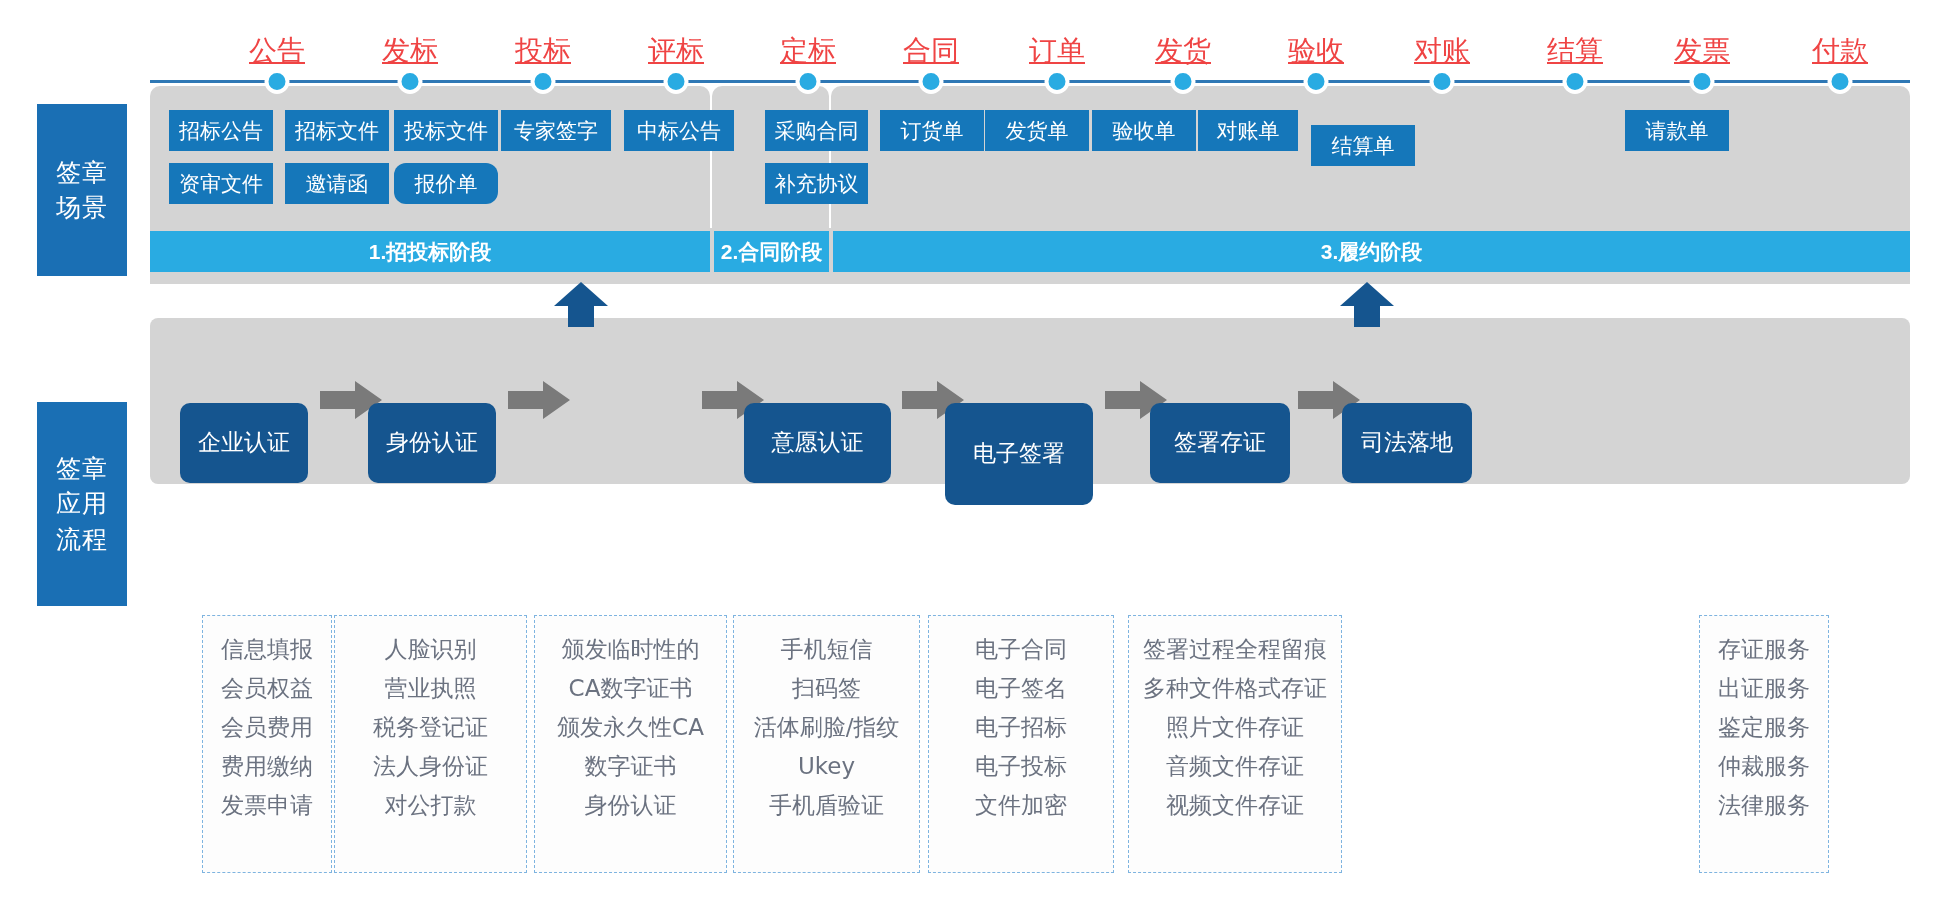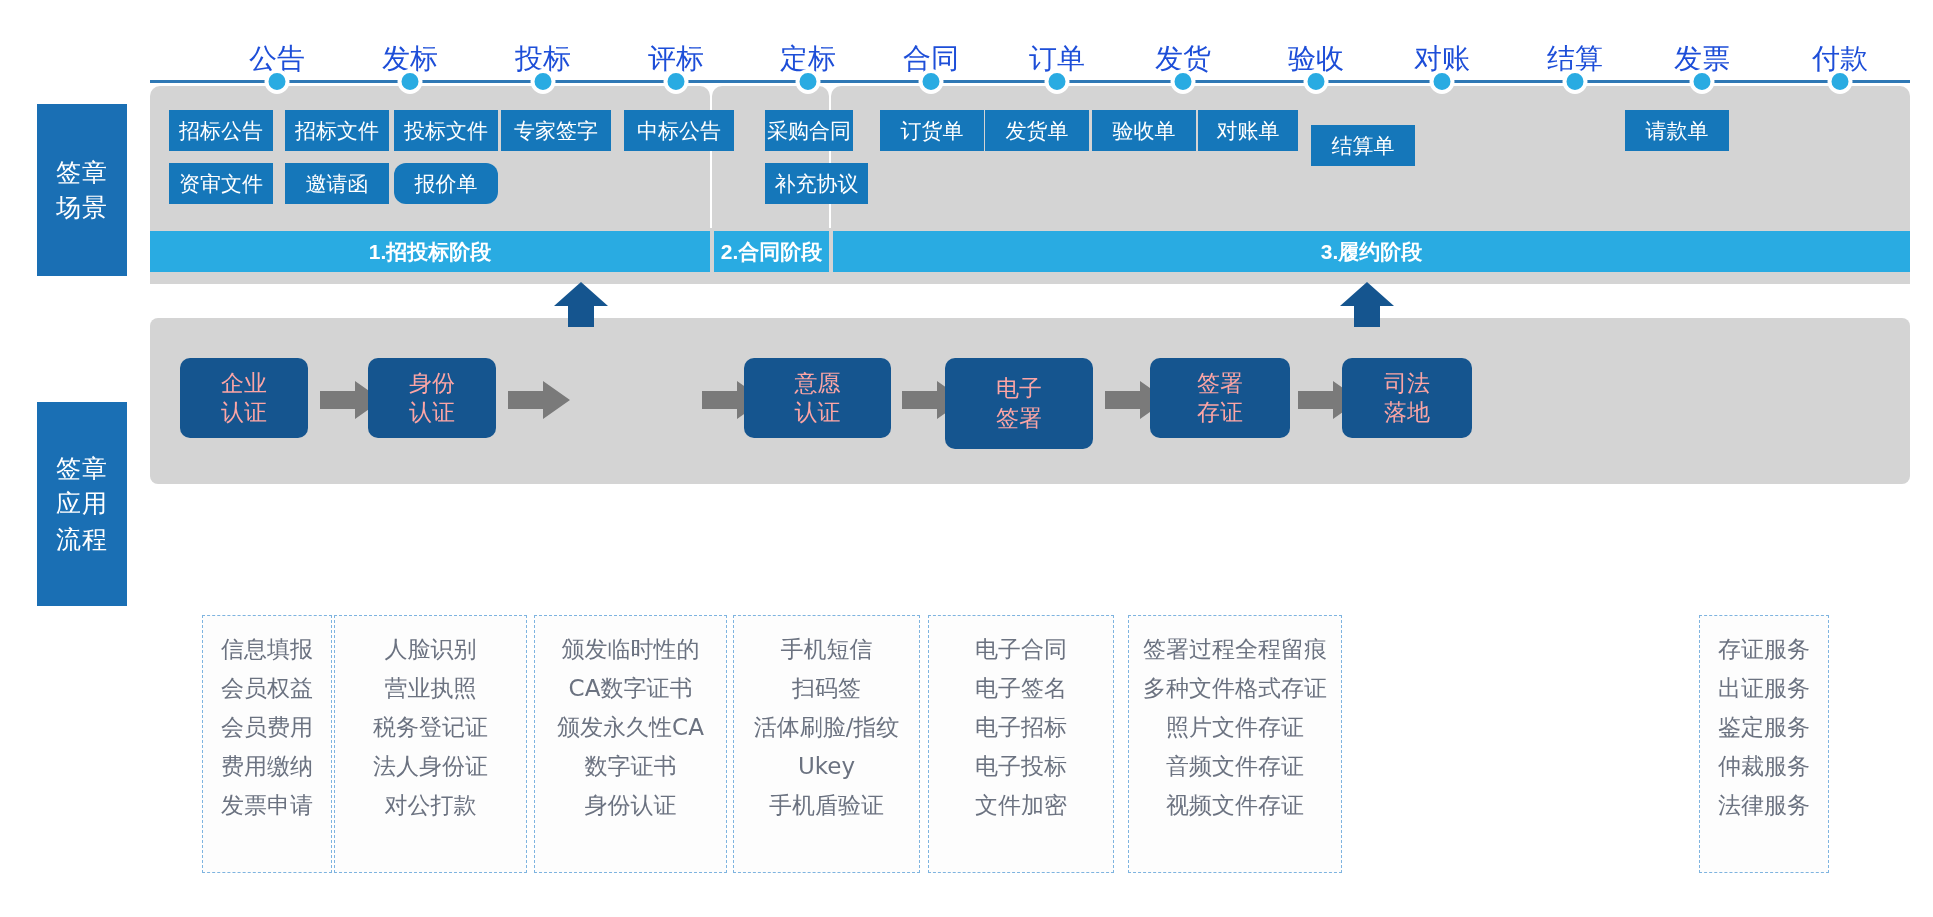--- a/index.html
+++ b/index.html
@@ -21,24 +21,25 @@
     font-size:25px;font-weight:400;line-height:1.42;
     letter-spacing:1px;
   }
   #vlabel-scene{left:37px;top:104px;width:90px;height:172px;}
   #vlabel-flow{left:37px;top:402px;width:90px;height:204px;}
   .vlabel span{display:block;white-space:nowrap;}
 
   
   #timeline{position:absolute;left:150px;top:24px;width:1760px;height:70px;}
   .tl-label{
-    position:absolute;top:16px;
+    position:absolute;top:8px;
     transform:translateX(-50%);
-    font-size:28px;color:#1d4ed8;white-space:nowrap;
+    font-size:28px;color:#ef4444;white-space:nowrap;
     font-family:"DejaVu Serif","Liberation Serif",serif;
+    text-decoration:underline;
   }
   #tl-line{
     position:absolute;left:0;top:56px;width:1760px;height:3px;
     background:#2f78b5;
   }
   .tl-dot{
     position:absolute;top:45px;
     width:25px;height:25px;border-radius:50%;
     background:#29abe2;border:4px solid #ffffff;
     transform:translateX(-50%);
@@ -90,27 +91,28 @@
   .up-arrow{position:absolute;width:54px;height:45px;z-index:6;}
 
   
   #flow-panel{
     position:absolute;left:150px;top:318px;width:1760px;height:166px;
     background:#d4d4d4;border-radius:8px;
   }
   .flow-box{
     position:absolute;
     background:#15558f;
-    color:#fca5a5;
+    color:#ffffff;
     border-radius:10px;
-    display:flex;flex-direction:column;
+    display:flex;flex-direction:row;
     align-items:center;justify-content:center;
     font-size:23px;line-height:1.28;
     box-sizing:border-box;
     z-index:3;
+    margin-top:45px;
   }
   .flow-box span{display:block;white-space:nowrap;}
   .flow-arrow{position:absolute;z-index:2;}
 
   
   .detail-box{
     position:absolute;
     border:1.5px dashed #7eb4e0;
     background:#fdfdfd;
     display:flex;flex-direction:column;
@@ -193,21 +195,21 @@
       <span>认证</span>
     </div>
     <div class="flow-box" style="left: 218px; top: 40px; width: 128px; height: 80px;">
       <span>身份</span>
       <span>认证</span>
     </div>
     <div class="flow-box" style="left: 594px; top: 40px; width: 147px; height: 80px;">
       <span>意愿</span>
       <span>认证</span>
     </div>
-    <div class="flow-box" style="left: 795px; top: 40px; width: 148px; height: 91px;">
+    <div class="flow-box" style="left: 795px; top: 40px; width: 148px; height: 102px;">
       <span>电子</span>
       <span>签署</span>
     </div>
     <div class="flow-box" style="left: 1000px; top: 40px; width: 140px; height: 80px;">
       <span>签署</span>
       <span>存证</span>
     </div>
     <div class="flow-box" style="left: 1192px; top: 40px; width: 130px; height: 80px;">
       <span>司法</span>
       <span>落地</span>
@@ -230,21 +232,21 @@
     <div class="flow-arrow" style="left: 1148px; top: 63px;"><svg width="62" height="38" viewBox="0 0 62 38">
         <polygon points="0,10 35,10 35,0 62,19 35,38 35,28 0,28" fill="#7a7a7a"></polygon>
       </svg></div>
   </div>
 
 <div class="doc-box" style="left: 169px; top: 110px; width: 104px;">招标公告</div>
 <div class="doc-box" style="left: 285px; top: 110px; width: 104px;">招标文件</div>
 <div class="doc-box" style="left: 394px; top: 110px; width: 104px;">投标文件</div>
 <div class="doc-box" style="left: 501px; top: 110px; width: 110px;">专家签字</div>
 <div class="doc-box" style="left: 624px; top: 110px; width: 110px;">中标公告</div>
-<div class="doc-box" style="left: 765px; top: 110px; width: 88px;">采购合同</div>
+<div class="doc-box" style="left: 765px; top: 110px; width: 103px;">采购合同</div>
 <div class="doc-box" style="left: 880px; top: 110px; width: 104px; text-align: right;">订货单</div>
 <div class="doc-box" style="left: 985px; top: 110px; width: 104px;">发货单</div>
 <div class="doc-box" style="left: 1092px; top: 110px; width: 104px;">验收单</div>
 <div class="doc-box" style="left: 1198px; top: 110px; width: 100px;">对账单</div>
 <div class="doc-box" style="left: 1311px; top: 110px; width: 104px; margin-top: 15px;">结算单</div>
 <div class="doc-box" style="left: 1625px; top: 110px; width: 104px;">请款单</div>
 <div class="doc-box" style="left: 169px; top: 163px; width: 104px;">资审文件</div>
 <div class="doc-box" style="left: 285px; top: 163px; width: 104px;">邀请函</div>
 <div class="doc-box" style="left: 394px; top: 163px; width: 104px; border-radius: 12px;">报价单</div>
 <div class="doc-box" style="left: 765px; top: 163px; width: 103px;">补充协议</div>

